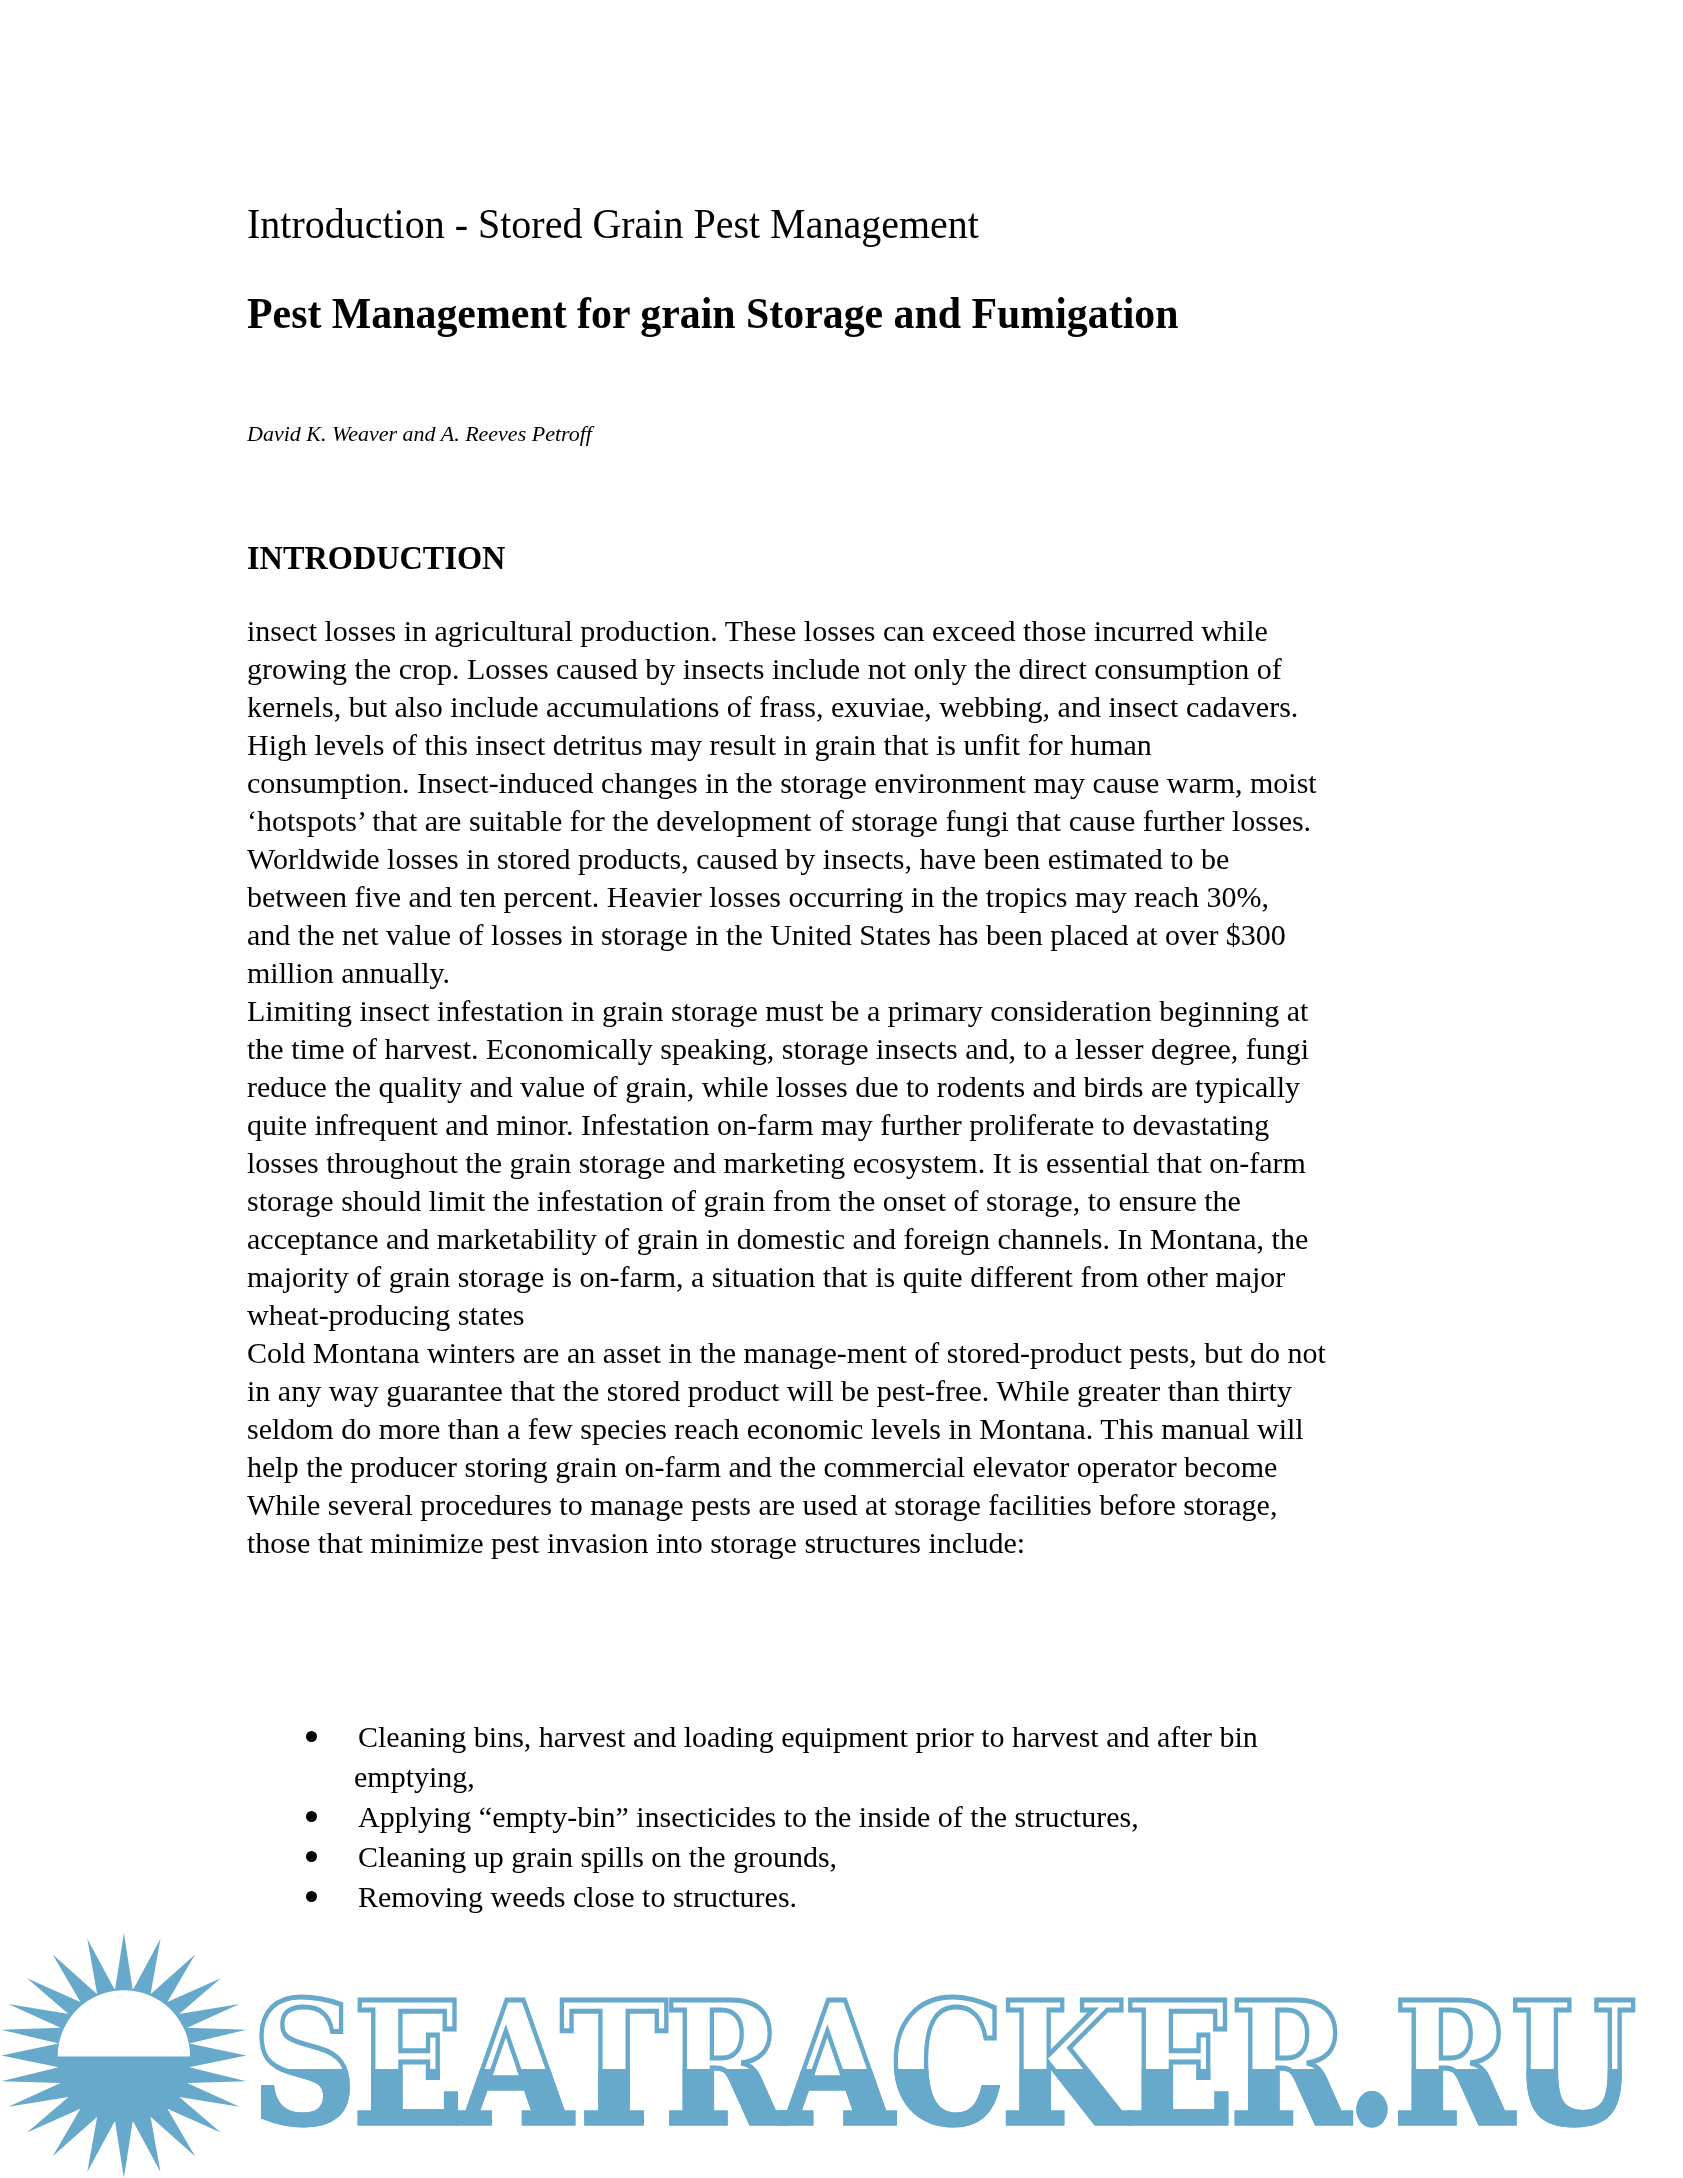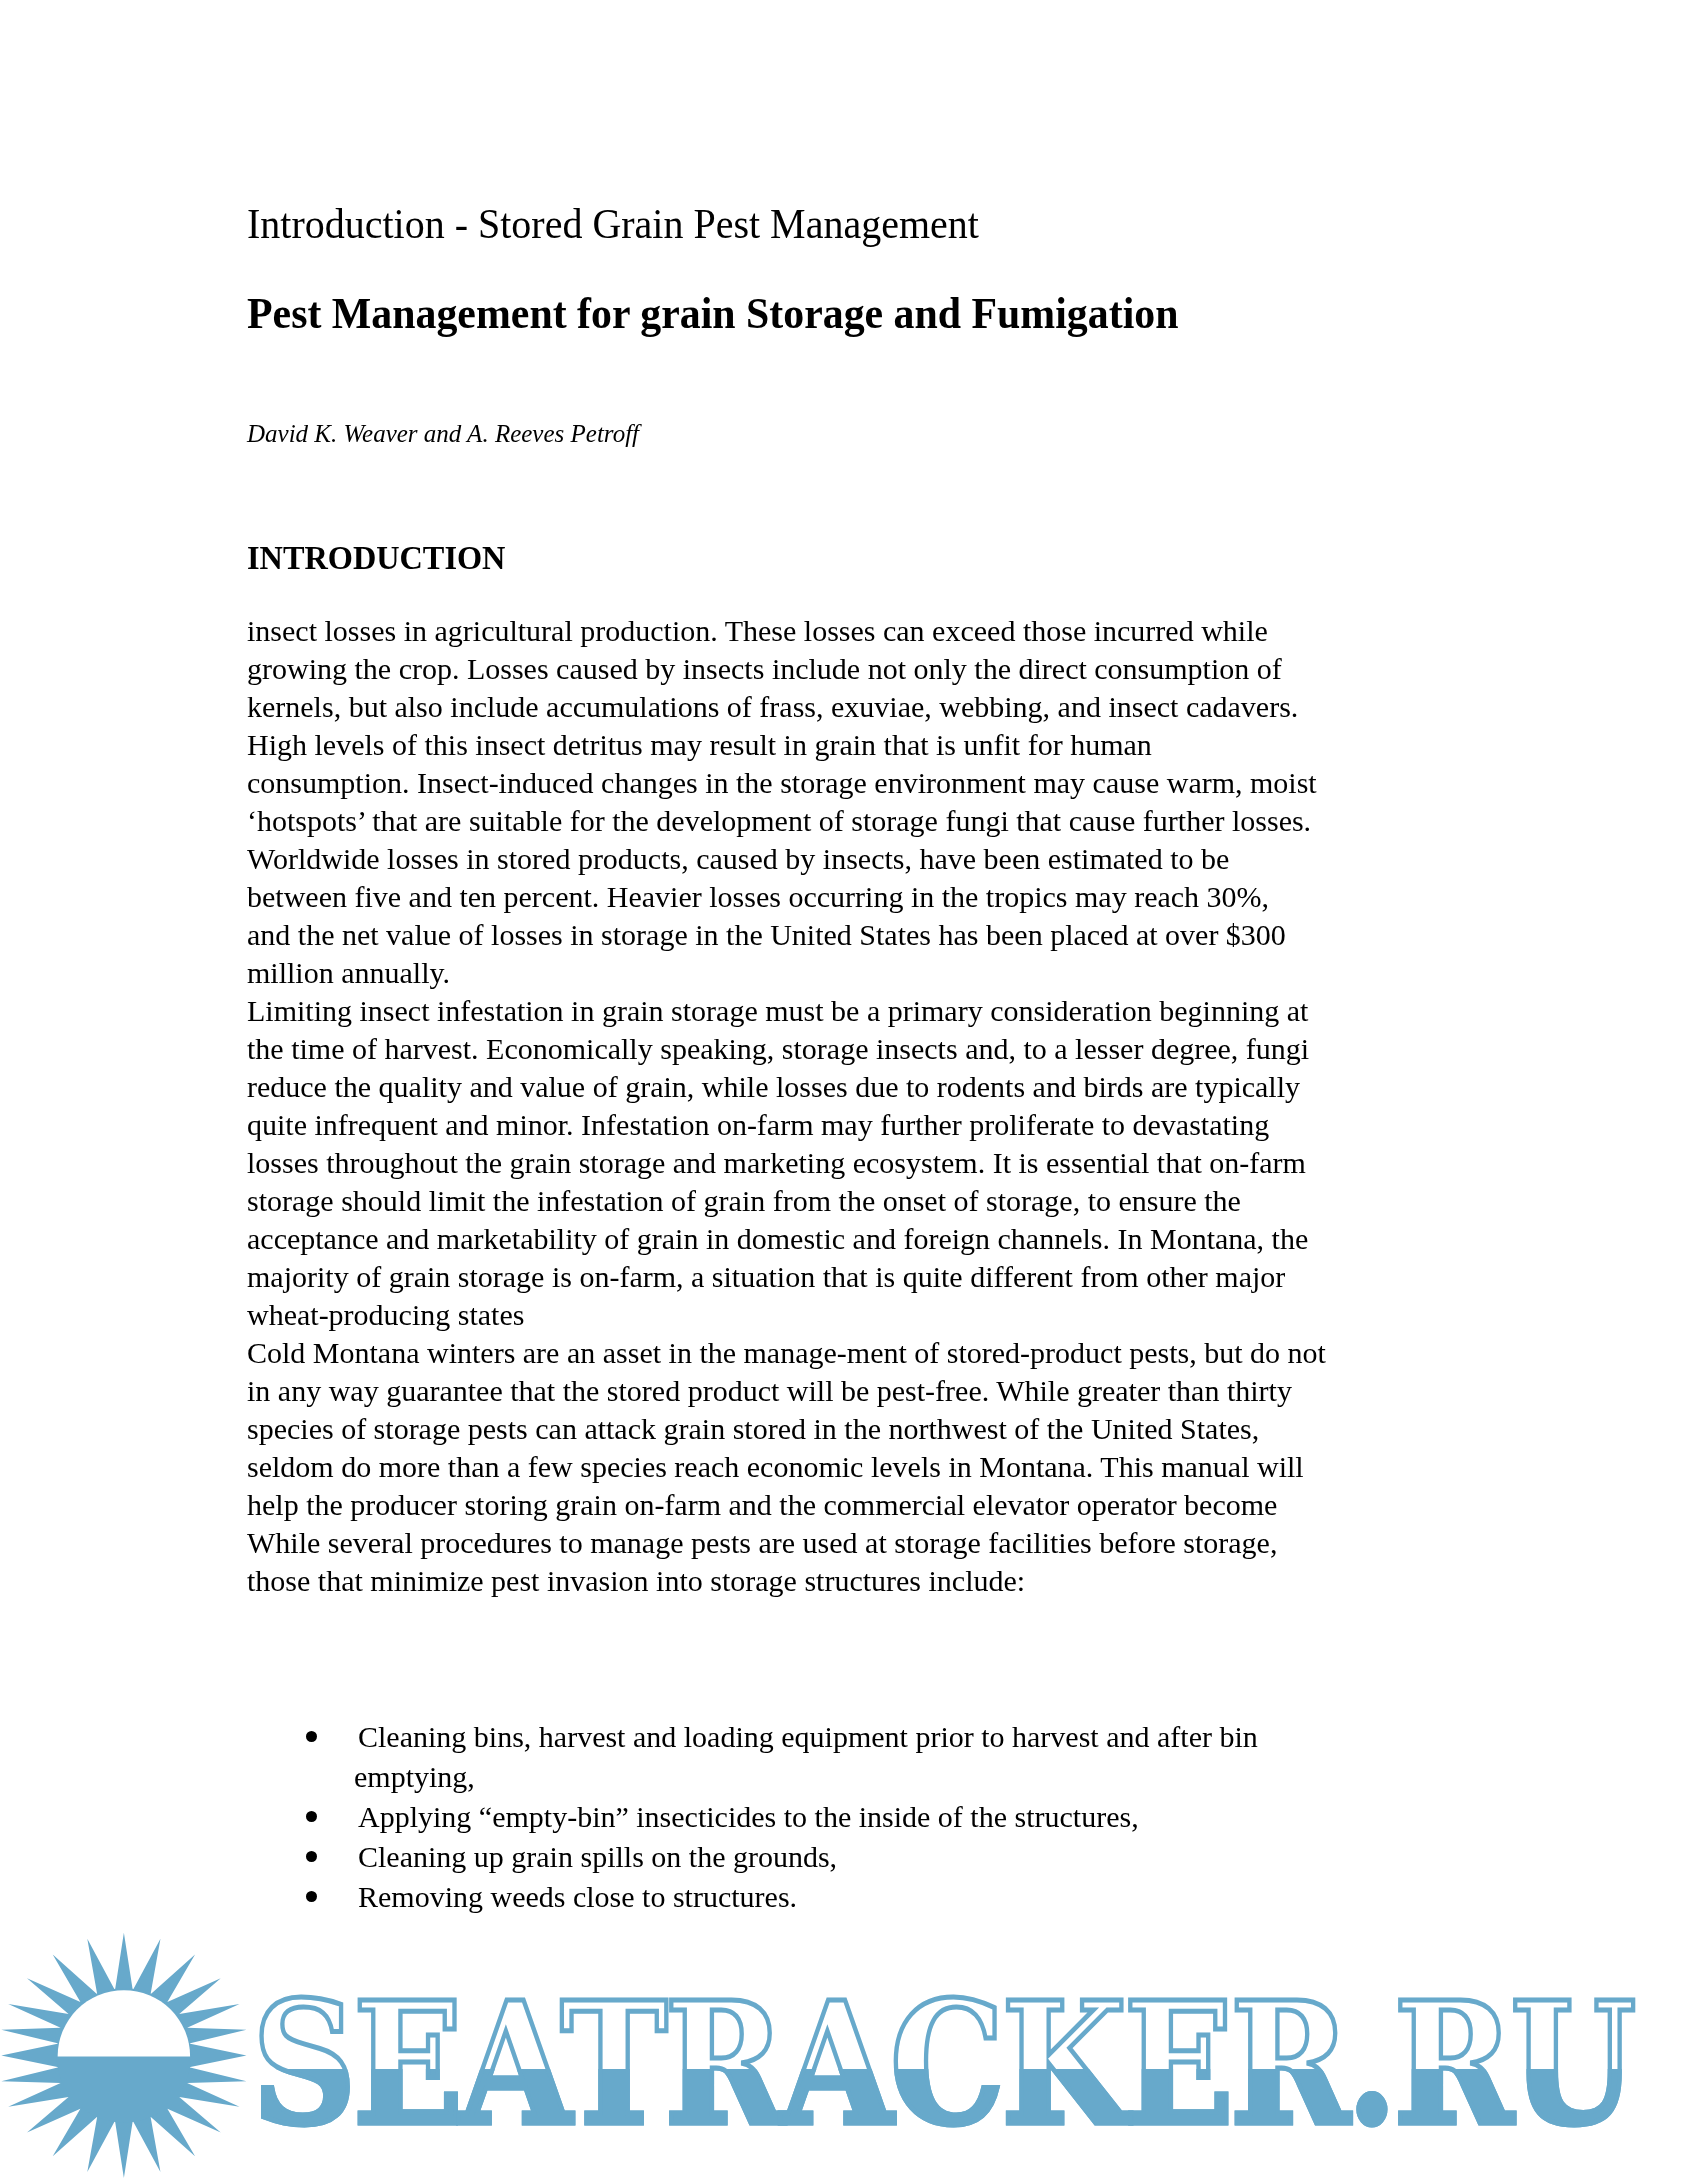--- a/index.html
+++ b/index.html
@@ -13,21 +13,21 @@
       font-size: 43px; font-weight: normal; line-height: 51px; white-space: nowrap;
       transform: scaleX(0.93); transform-origin: left top;
     }
     .title {
       position: absolute; left: 247px; top: 287px;
       font-size: 45px; font-weight: bold; line-height: 53px; white-space: nowrap;
       transform: scaleX(0.93); transform-origin: left top;
     }
     .authors {
       position: absolute; left: 247px; top: 418px;
-      font-size: 25px; font-style: italic; line-height: 32px; white-space: nowrap;
+      font-size: 22px; font-style: italic; line-height: 32px; white-space: nowrap;
     }
     .section-heading {
       position: absolute; left: 247px; top: 538px;
       font-size: 34px; font-weight: bold; line-height: 40px; white-space: nowrap;
       transform: scaleX(0.95); transform-origin: left top;
     }
     .body {
       position: absolute; left: 247px; top: 612px; width: 1218px;
     }
     .line {
@@ -87,21 +87,20 @@
     <div class="line">the time of harvest.  Economically speaking, storage insects and, to a lesser degree, fungi</div>
     <div class="line">reduce the quality and value of grain, while losses due to rodents and birds are typically</div>
     <div class="line">quite infrequent and minor.  Infestation on-farm may further proliferate to devastating</div>
     <div class="line">losses throughout the grain storage and marketing ecosystem.  It is essential that on-farm</div>
     <div class="line">storage should limit the infestation of grain from the onset of storage, to ensure the</div>
     <div class="line">acceptance and marketability of grain in domestic and foreign channels.  In Montana, the</div>
     <div class="line">majority of grain storage is on-farm, a situation that is quite different from other major</div>
     <div class="line">wheat-producing states</div>
     <div class="line">Cold Montana winters are an asset in the manage-ment of stored-product pests, but do not</div>
     <div class="line">in any way guarantee that the stored product will be pest-free.  While greater than thirty</div>
-    <div class="line">species of storage pests can attack grain stored in the northwest of the United States,</div>
     <div class="line">seldom do more than a few species reach economic levels in Montana.  This manual will</div>
     <div class="line">help the producer storing grain on-farm and the commercial elevator operator become</div>
     <div class="line">While several procedures to manage pests are used at storage facilities before storage,</div>
     <div class="line">those that minimize pest invasion into storage structures include:</div>
   </div>
 
   <ul class="bullets">
     <li class="bullet-item">
       <span class="bullet-dot"></span>
       <div class="bullet-line">Cleaning bins, harvest and loading equipment prior to harvest and after bin</div>

